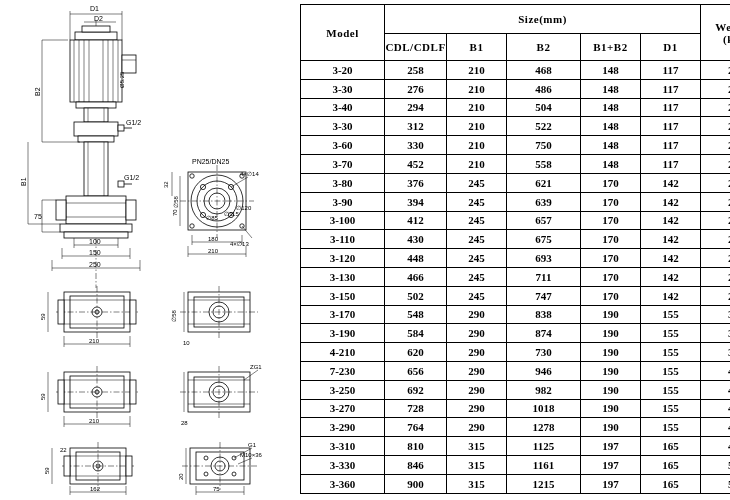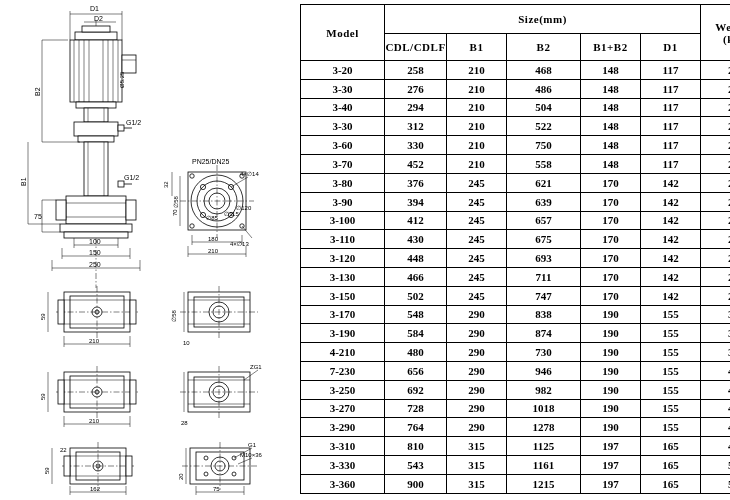--- a/index.html
+++ b/index.html
@@ -517,21 +517,21 @@
             <td>3-190</td>
             <td>584</td>
             <td>290</td>
             <td>874</td>
             <td>190</td>
             <td>155</td>
             <td>35</td>
           </tr>
           <tr>
             <td>4-210</td>
-            <td>480</td>
+            <td>620</td>
             <td>290</td>
             <td>730</td>
             <td>190</td>
             <td>155</td>
             <td>35</td>
           </tr>
           <tr>
             <td>7-230</td>
             <td>656</td>
             <td>290</td>
@@ -571,21 +571,21 @@
             <td>3-310</td>
             <td>810</td>
             <td>315</td>
             <td>1125</td>
             <td>197</td>
             <td>165</td>
             <td>45</td>
           </tr>
           <tr>
             <td>3-330</td>
-            <td>543</td>
+            <td>846</td>
             <td>315</td>
             <td>1161</td>
             <td>197</td>
             <td>165</td>
             <td>50</td>
           </tr>
           <tr>
             <td>3-360</td>
             <td>900</td>
             <td>315</td>

